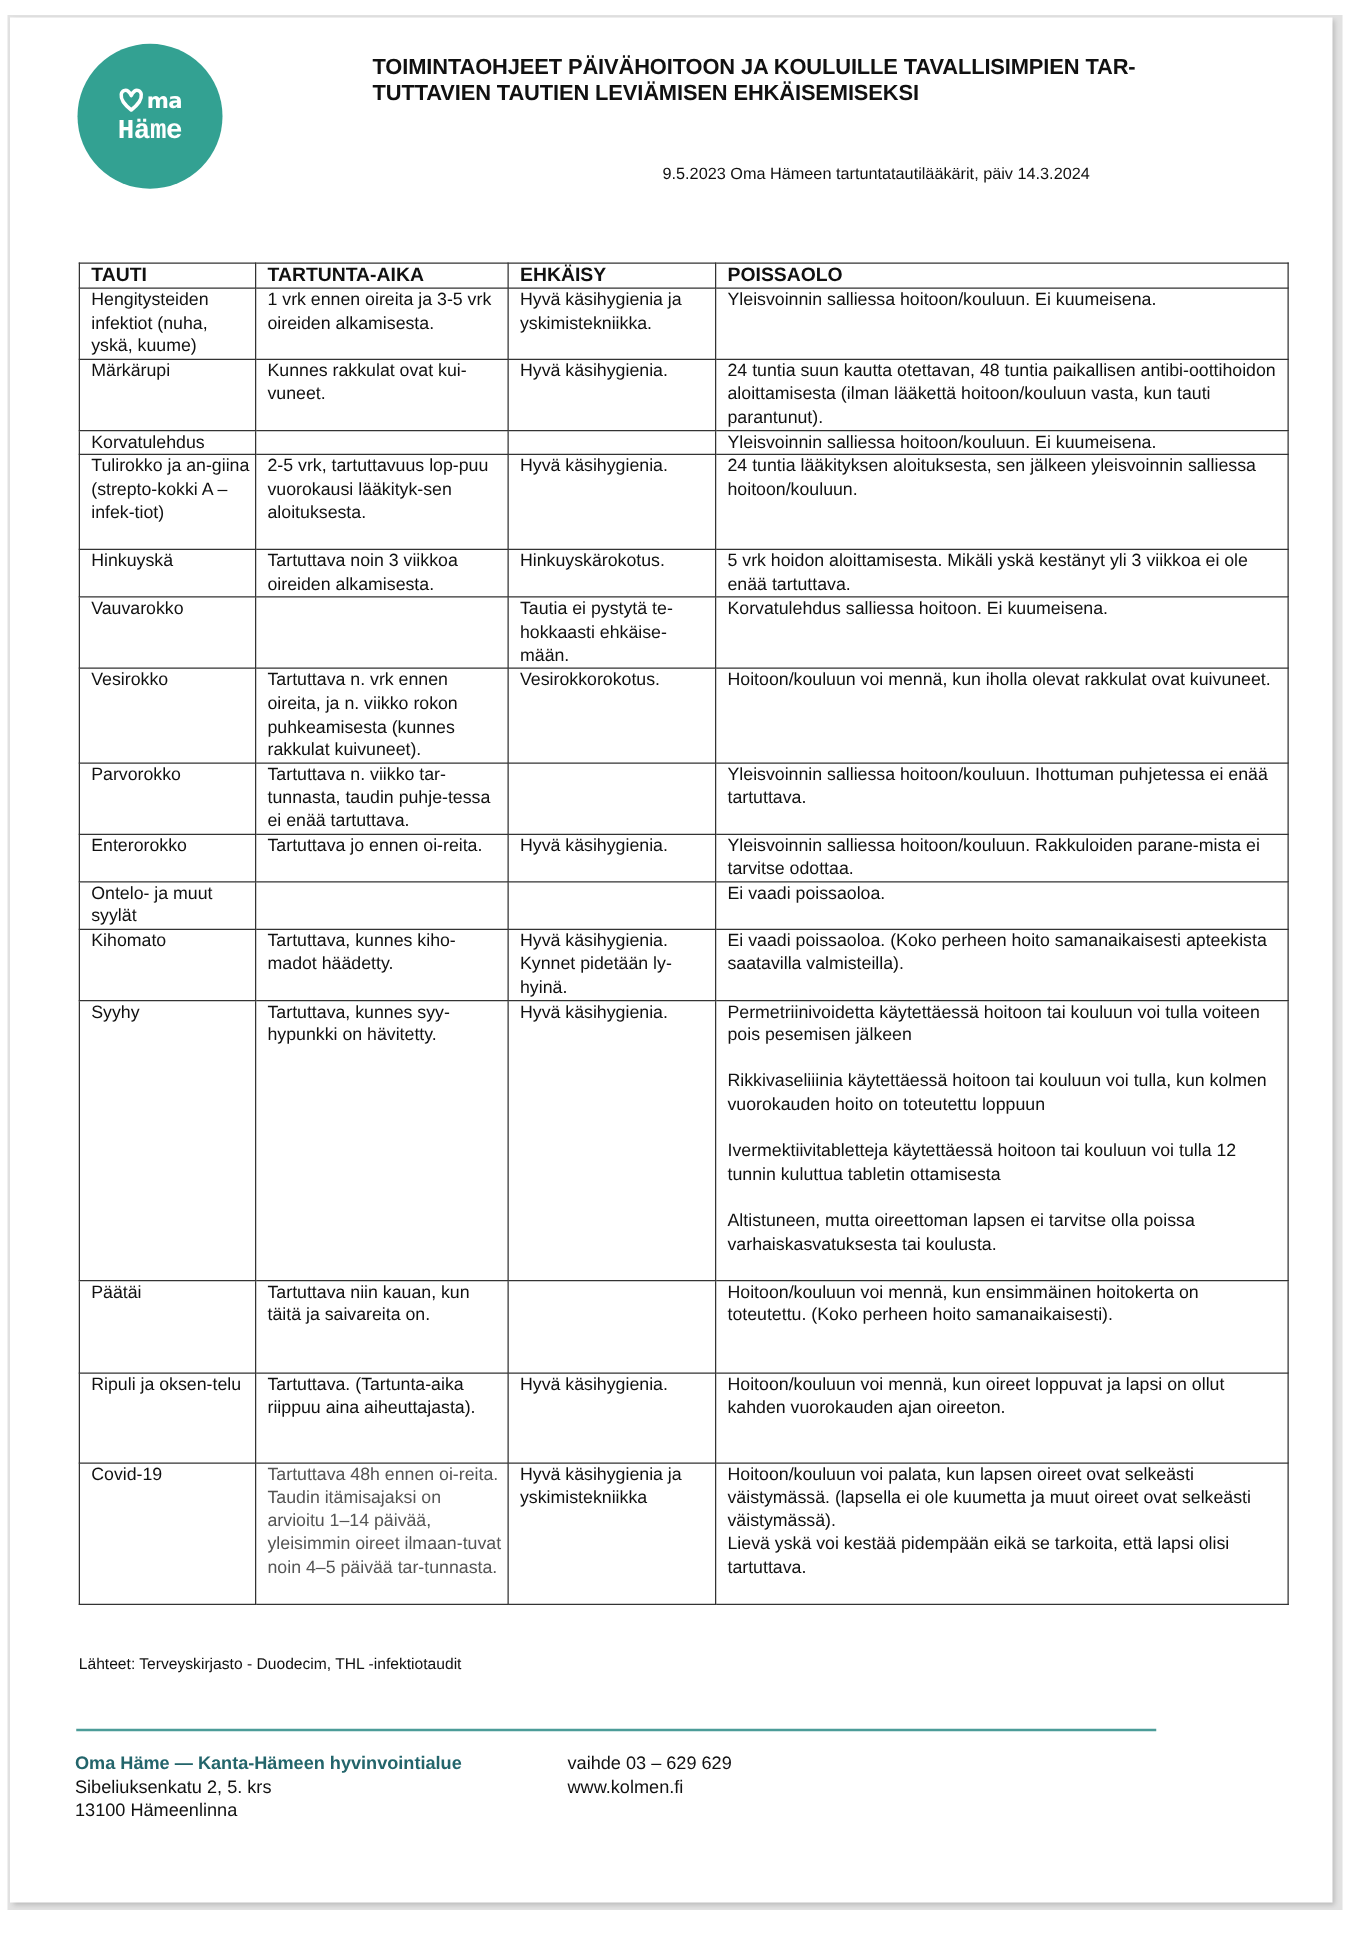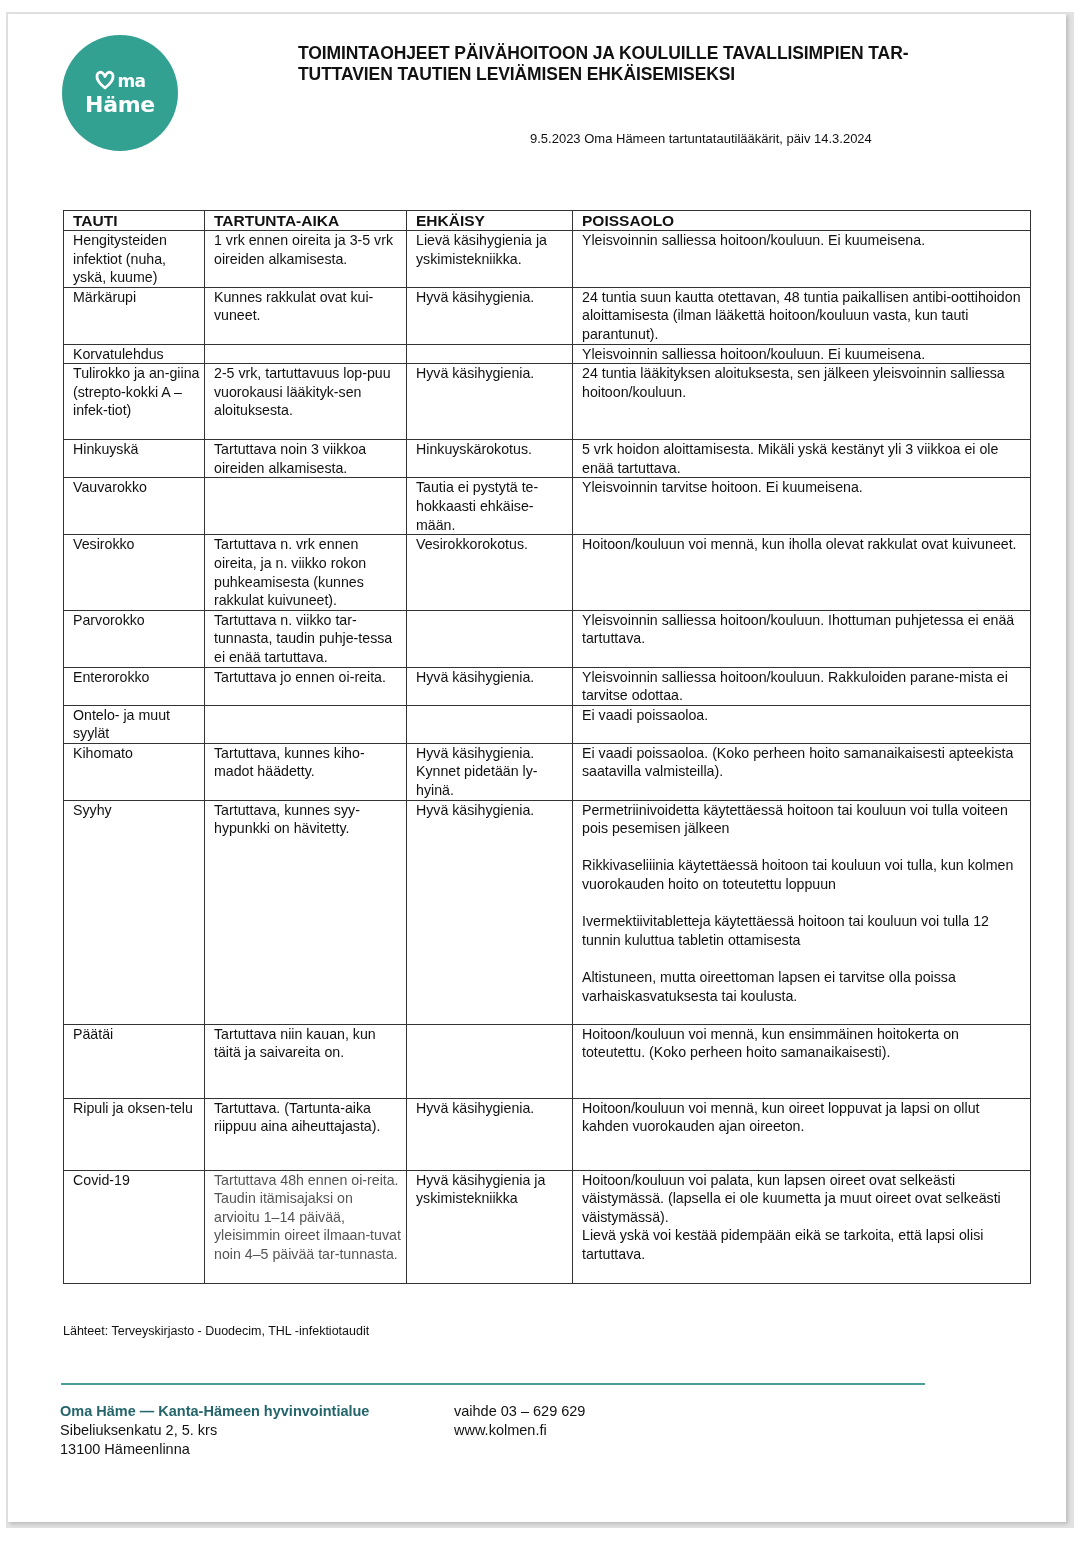--- a/index.html
+++ b/index.html
@@ -15,21 +15,21 @@
     position: absolute; left: 8px; top: 14px; width: 1058px; height: 1508px;
     background: #ffffff; box-shadow: 2px 2px 4px rgba(0,0,0,0.18);
   }
   .logo {
     position: absolute; left: 62px; top: 35px; width: 116px; height: 116px; border-radius: 50%;
     background: #33a192; color: #fff; display: flex; flex-direction: column; align-items: center; justify-content: center;
     font-family: "DejaVu Sans", sans-serif; font-weight: bold; line-height: 24px;
   }
   .logo .l1 { font-size: 17px; display: flex; align-items: flex-start; letter-spacing: -0.5px; }
   .logo .l1 svg { margin-right: 1px; }
-  .logo .l2 { font-size: 22px; letter-spacing: -0.3px; }
+  .logo .l2 { font-size: 22px; letter-spacing: -0.3px; font-family: Liberation Mono, monospace; }
   .title {
     position: absolute; left: 298px; top: 43px; width: 720px;
     font-weight: bold; font-size: 17.5px; line-height: 21px; letter-spacing: -0.1px;
   }
   .subtitle { position: absolute; left: 530px; top: 131px; font-size: 13px; }
   table.main {
     position: absolute; left: 63px; top: 210px; width: 967px; border-collapse: collapse; table-layout: fixed;
     font-size: 14.2px; line-height: 18.6px;
   }
   table.main td, table.main th {
@@ -80,21 +80,21 @@
       <th>TAUTI</th>
       <th>TARTUNTA-AIKA</th>
       <th>EHKÄISY</th>
       <th>POISSAOLO</th>
     </tr>
   </thead>
   <tbody id="table-body">
       <tr style="height: 56px;">
         <td>Hengitysteiden infektiot (nuha, yskä, kuume)</td>
         <td>1 vrk ennen oireita ja 3-5 vrk oireiden alkamisesta.</td>
-        <td>Lievä käsihygienia ja yskimistekniikka.</td>
+        <td>Hyvä käsihygienia ja yskimistekniikka.</td>
         <td>
           <div class="">Yleisvoinnin salliessa hoitoon/kouluun. Ei kuumeisena.</div>
         </td>
       </tr>
       <tr style="height: 56px;">
         <td>Märkärupi</td>
         <td>Kunnes rakkulat ovat kui-vuneet.</td>
         <td>Hyvä käsihygienia.</td>
         <td>
           <div class="">24 tuntia suun kautta otettavan, 48 tuntia paikallisen antibi-oottihoidon aloittamisesta (ilman lääkettä hoitoon/kouluun vasta, kun tauti parantunut).</div>
@@ -122,21 +122,21 @@
         <td>Hinkuyskärokotus.</td>
         <td>
           <div class="">5 vrk hoidon aloittamisesta. Mikäli yskä kestänyt yli 3 viikkoa ei ole enää tartuttava.</div>
         </td>
       </tr>
       <tr style="height: 57px;">
         <td>Vauvarokko</td>
         <td></td>
         <td>Tautia ei pystytä te-hokkaasti ehkäise-mään.</td>
         <td>
-          <div class="">Yleisvoinnin tarvitse hoitoon. Ei kuumeisena.</div>
+          <div class="">Korvatulehdus salliessa hoitoon. Ei kuumeisena.</div>
         </td>
       </tr>
       <tr style="height: 75px;">
         <td>Vesirokko</td>
         <td>Tartuttava n. vrk ennen oireita, ja n. viikko rokon puhkeamisesta (kunnes rakkulat kuivuneet).</td>
         <td>Vesirokkorokotus.</td>
         <td>
           <div class="">Hoitoon/kouluun voi mennä, kun iholla olevat rakkulat ovat kuivuneet.</div>
         </td>
       </tr>

